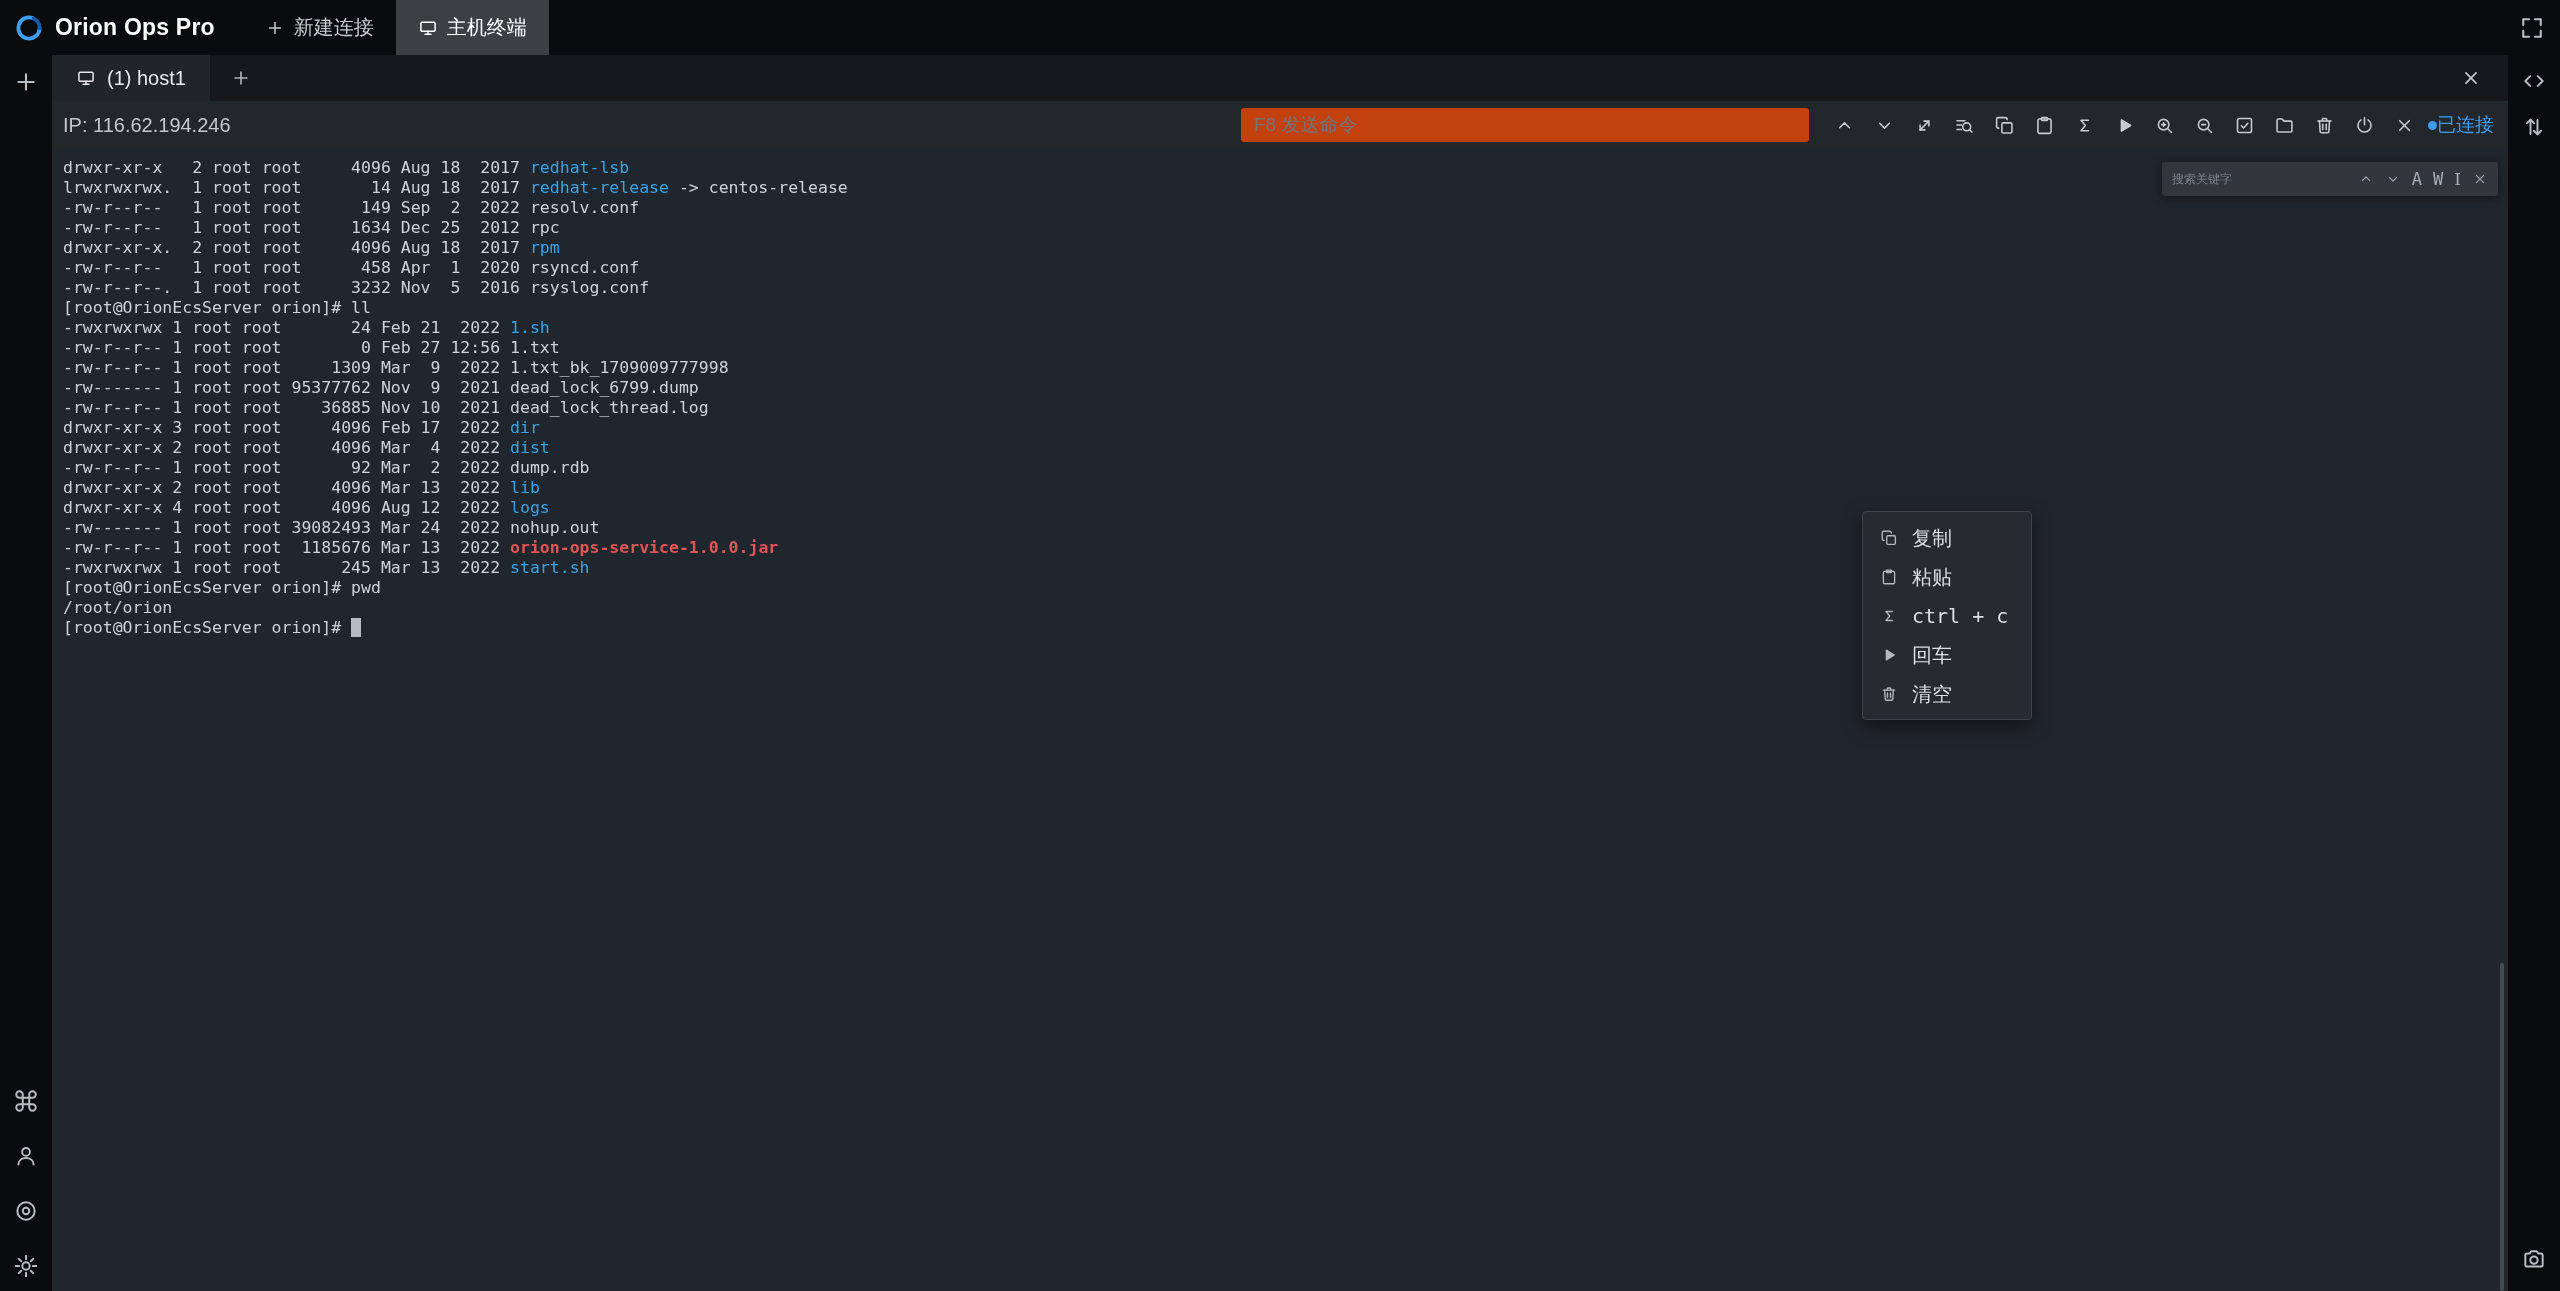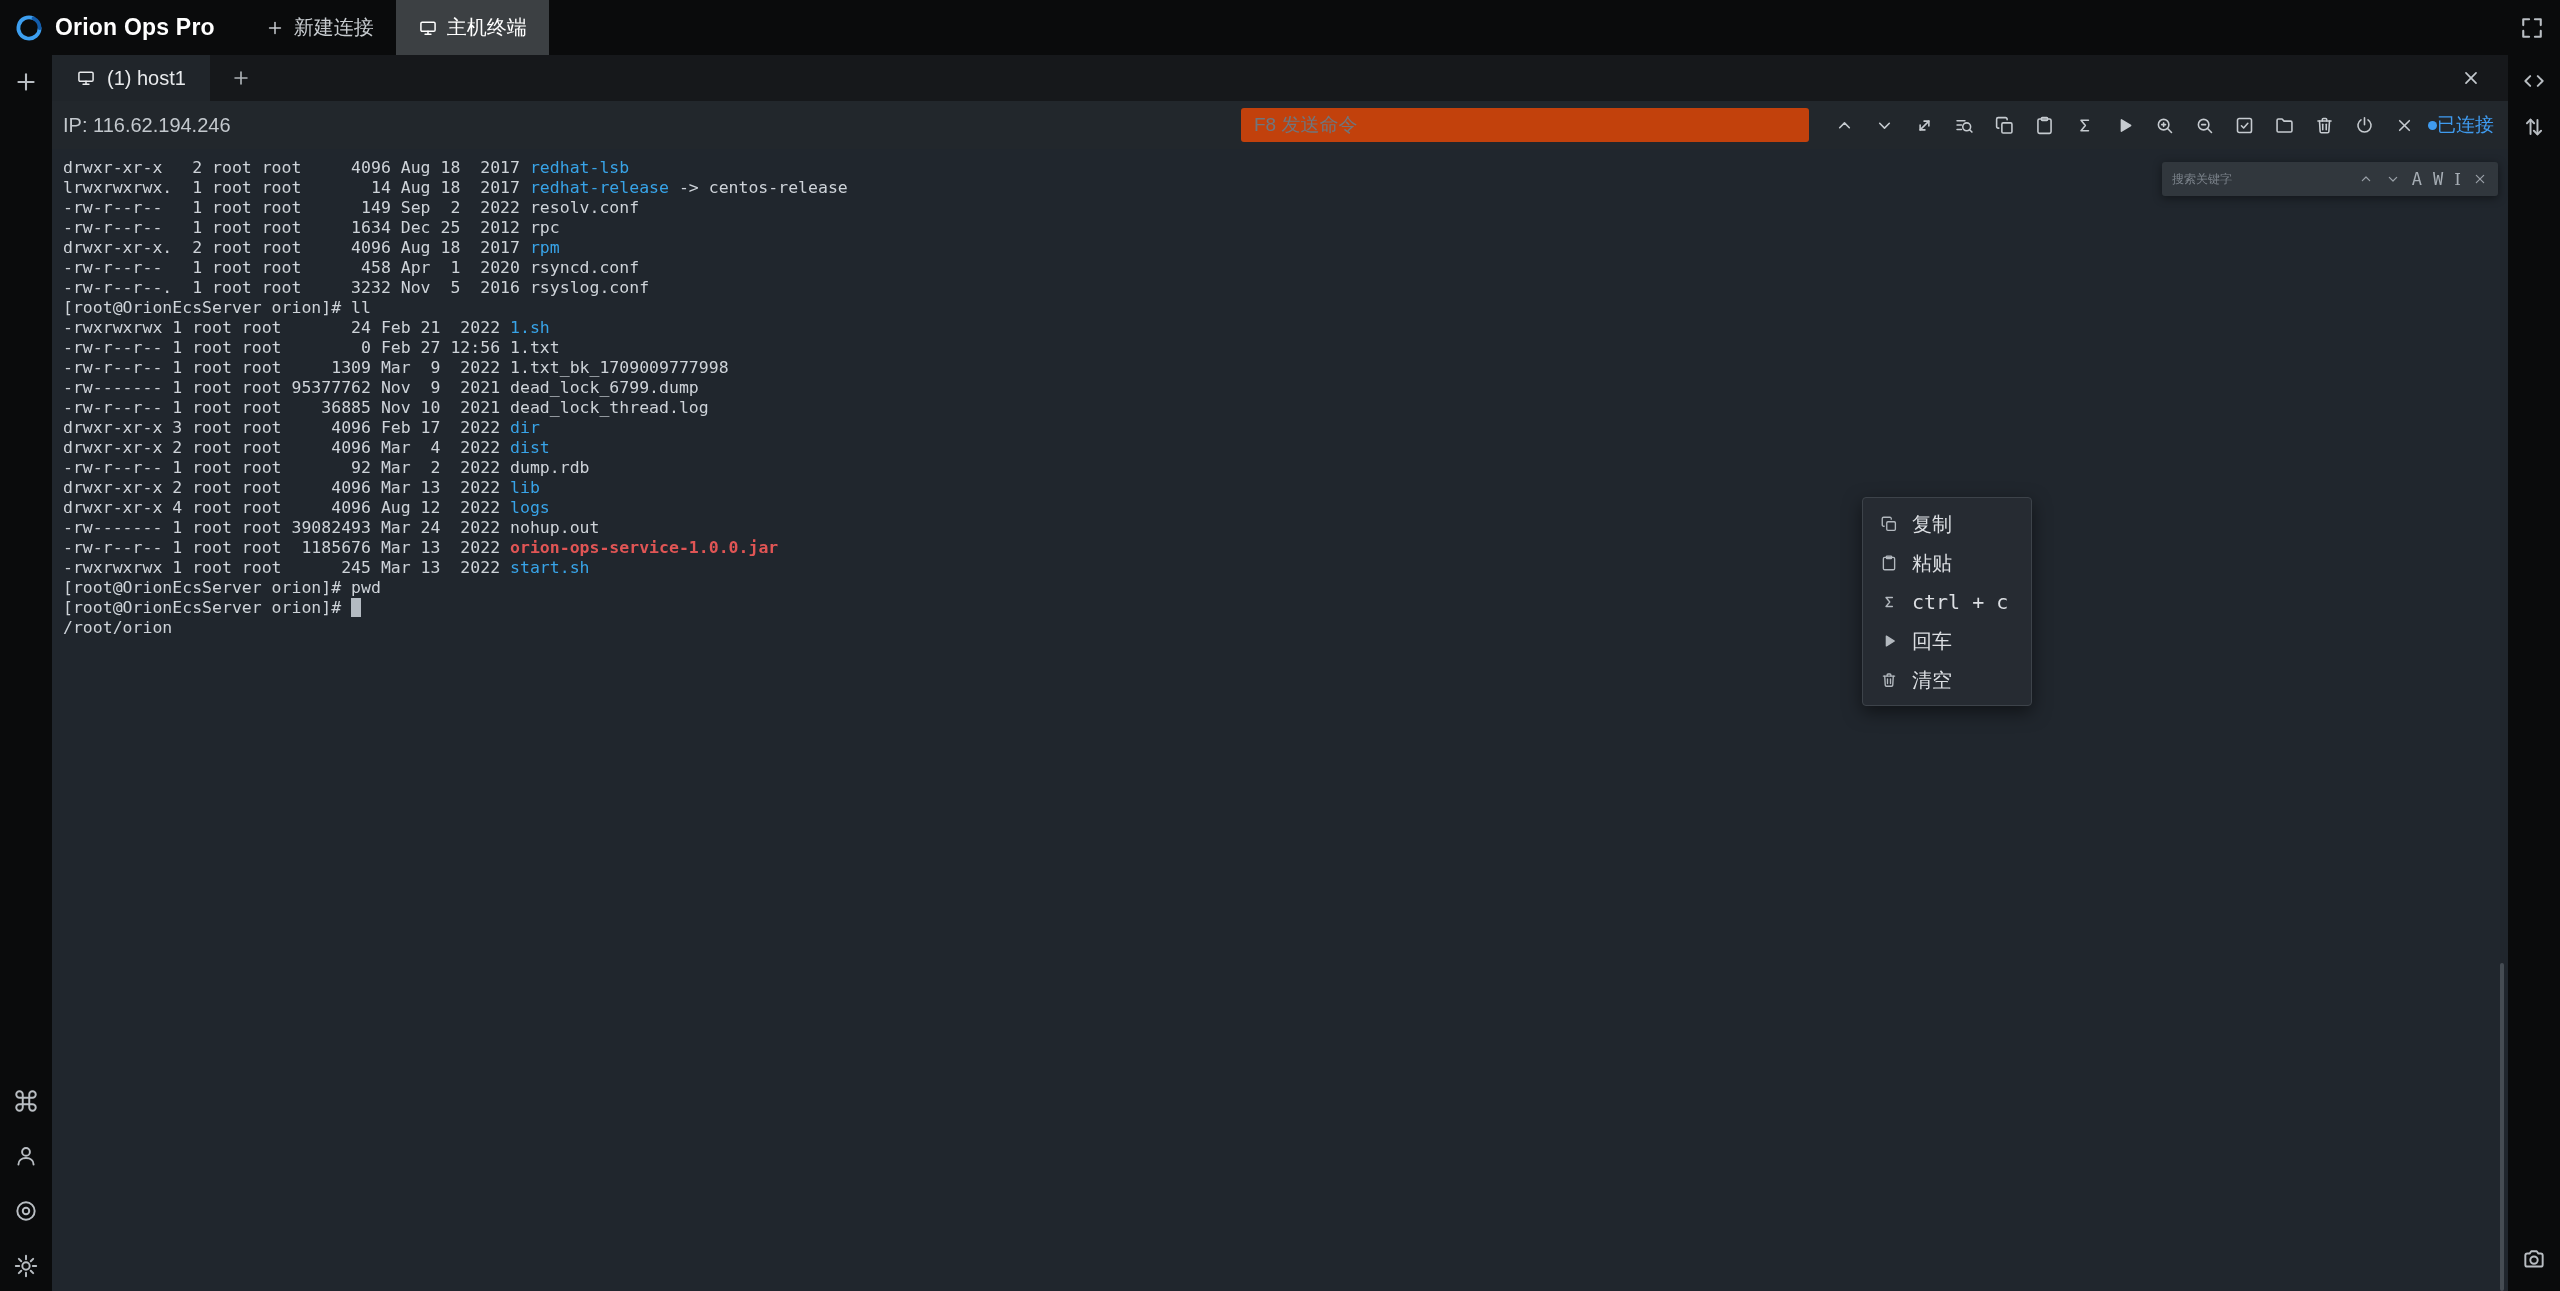--- a/index.html
+++ b/index.html
@@ -55,21 +55,21 @@
   .search-panel { position:absolute; top:13px; right:10px; width:336px; height:34px; background:#31373d;
     border-radius:3px; display:flex; align-items:center; padding:0 10px; box-shadow:0 2px 10px rgba(0,0,0,.45); }
   .search-input { flex:1; min-width:0; background:transparent; border:none; outline:none; color:#a3a3a3; font-size:12px; font-family:inherit; }
   .search-input::placeholder { color:#7b828a; }
   .sp-controls { display:flex; align-items:center; gap:11px; margin-left:8px; }
   .sp-btn { color:#9aa1a8; display:flex; }
   .sp-letter { color:#a6adb4; font-size:17px; line-height:1; }
   .sp-serif { font-family:"DejaVu Serif",serif; }
 
   
-  .context-menu { position:absolute; left:1810px; top:348px; width:170px; background:#262b32;
+  .context-menu { position:absolute; left:1810px; top:362px; width:170px; background:#262b32;
     border:1px solid #3d434a; border-radius:4px; box-shadow:0 6px 18px rgba(0,0,0,.5); padding:6px 0; }
   .menu-item { height:39px; display:flex; align-items:center; gap:14px; padding:0 17px; color:#dcdfe3; font-size:20px; }
   .menu-item .icon { color:#b3b9bf; }
 
   
   .icon { display:inline-flex; }
   .icon svg { width:100%; height:100%; display:block; }
   .i30 { width:30px; height:30px; }
   .i28 { width:28px; height:28px; }
   .i26 { width:26px; height:26px; }
@@ -359,22 +359,22 @@
             <div class="t-line"><span>-rw-r--r-- 1 root root    36885 Nov 10  2021 dead_lock_thread.log</span></div>
             <div class="t-line"><span>drwxr-xr-x 3 root root     4096 Feb 17  2022 </span><span class="fn-d">dir</span></div>
             <div class="t-line"><span>drwxr-xr-x 2 root root     4096 Mar  4  2022 </span><span class="fn-d">dist</span></div>
             <div class="t-line"><span>-rw-r--r-- 1 root root       92 Mar  2  2022 dump.rdb</span></div>
             <div class="t-line"><span>drwxr-xr-x 2 root root     4096 Mar 13  2022 </span><span class="fn-d">lib</span></div>
             <div class="t-line"><span>drwxr-xr-x 4 root root     4096 Aug 12  2022 </span><span class="fn-d">logs</span></div>
             <div class="t-line"><span>-rw------- 1 root root 39082493 Mar 24  2022 nohup.out</span></div>
             <div class="t-line"><span>-rw-r--r-- 1 root root  1185676 Mar 13  2022 </span><span class="fn-r">orion-ops-service-1.0.0.jar</span></div>
             <div class="t-line"><span>-rwxrwxrwx 1 root root      245 Mar 13  2022 </span><span class="fn-d">start.sh</span></div>
             <div class="t-line"><span>[root@OrionEcsServer orion]# pwd</span></div>
+            <div class="t-line"><span>/root/orion</span></div>
             <div class="t-line"><span>[root@OrionEcsServer orion]# </span><span class="cur"> </span></div>
-            <div class="t-line"><span>/root/orion</span></div>
           </div>
 
         <div class="search-panel">
           <input class="search-input" type="text" placeholder="搜索关键字" style="">
           <div class="sp-controls">
             <span class="sp-btn">
               <span class="icon i16">
                   <svg viewBox="0 0 24 24" fill="none" stroke="currentColor" stroke-width="1.8" stroke-linecap="round" stroke-linejoin="round">
                     <polyline points="6.5 14.5 12 9 17.5 14.5"></polyline>
                   </svg>

